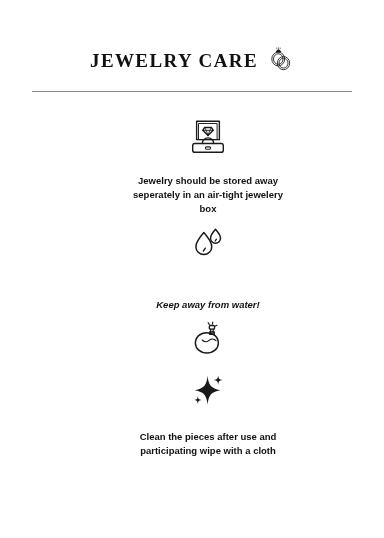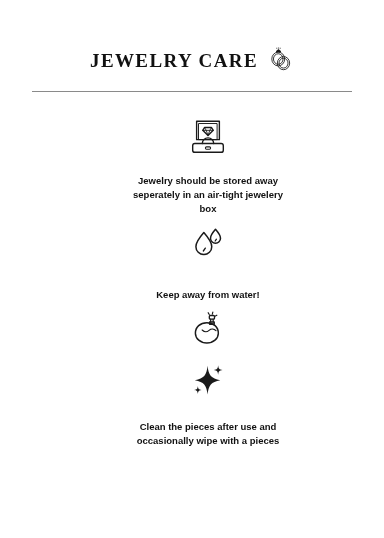--- a/index.html
+++ b/index.html
@@ -86,21 +86,21 @@
     line-height: 1.45;
     text-align: center;
     color: #111111;
     max-width: 168px;
   }
   
   .row-1 .cell-text { margin-top: 14px; }
   .row-2 .cell-text { margin-top: 13px; }
   .row-3 .cell-text { margin-top: 16px; }
   .row-1 { }
-  .cell.align-top-text .cell-text { margin-top: 22px; }
+  .cell.align-top-text .cell-text { margin-top: 32px; font-style: italic; }
 </style>
 </head>
 <body>
 
 <div class="page">
 
   <div class="header">
     <div class="header-title">JEWELRY CARE</div>
     <span class="header-icon">
       <svg viewBox="0 0 40 40" width="30" height="30" fill="none" stroke="#1a1a1a" stroke-width="1.15">
@@ -200,18 +200,18 @@
                    C35.1 12.8 34.3 11.9 30.6 11.4
                    C34.3 10.9 35.1 10.0 35.6 6.0 Z"></path>
 
           <path d="M12.4 29.8
                    C12.8 33.1 13.5 33.9 16.6 34.3
                    C13.5 34.7 12.8 35.5 12.4 38.8
                    C12.0 35.5 11.3 34.7 8.2 34.3
                    C11.3 33.9 12.0 33.1 12.4 29.8 Z"></path>
         </svg>
       </div>
-      <div class="cell-text">Clean the pieces after use and occasionally wipe with a pieces</div>
+      <div class="cell-text">Clean the pieces after use and participating wipe with a cloth</div>
     </div>
 
 
   </div>
 </div>
 
 </body></html>

